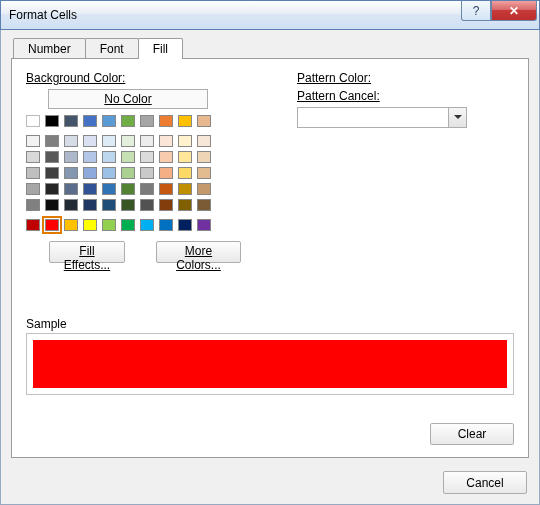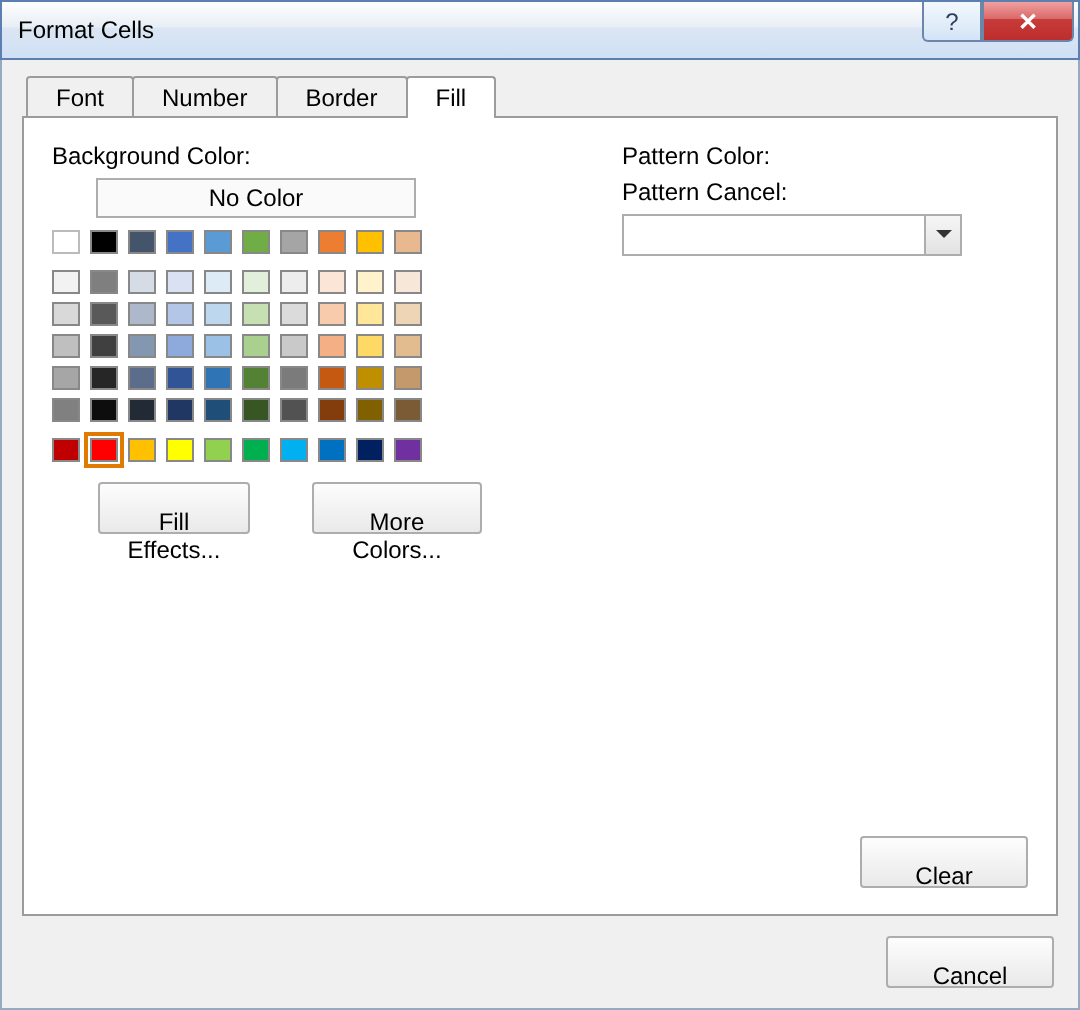--- a/index.html
+++ b/index.html
@@ -77,21 +77,21 @@
     z-index:2;
   }
   .tab-panel {
     border: 1px solid #9c9c9c;
     background:#fff;
     height: 400px;
     padding: 12px 14px;
     position: relative;
   }
   .section-label { color:#000; margin-bottom:4px; }
-  .columns { display:flex; gap:70px; }
+  .columns { display:flex; gap:56px;text-decoration:underline; }
   .col-left { width: 215px; }
   .col-right { flex:1; }
   .no-color-btn {
     width: 160px; height:20px;
     border:1px solid #adadad;
     background:#fafafa;
     margin: 2px 0 6px 22px;
     text-align:center;
     line-height:18px;
     cursor:pointer;
@@ -109,21 +109,21 @@
     border:1px solid #888;
     cursor:pointer;
   }
   .sw.sel {
     outline:2px solid #e07a00;
     outline-offset:1px;
   }
   .btn {
     border:1px solid #adadad;
     background: linear-gradient(#fdfdfd,#e9e9e9);
-    padding: 12px 8px;
+    padding: 2px 8px;
     height:22px;
     border-radius:2px;
     cursor:pointer;
     font: inherit;
     margin-left: 23px;
   }
   .btn-row { display:flex; gap:8px; margin-top:8px; }
   .combo {
     display:flex; width:170px; height:21px;
     border:1px solid #adadad; background:#fff;
@@ -174,23 +174,22 @@
   <span>Format Cells</span>
   <div class="titlebar-buttons">
     <div class="tb-btn tb-help">?</div>
     <div class="tb-btn tb-close">✕</div>
   </div>
 </div>
 
 <div class="window-body">
 
   <div class="tabstrip" id="tabstrip">
+      <div class="tab">Number</div>
       <div class="tab">Font</div>
-      <div class="tab">Number</div>
-      <div class="tab">Border</div>
       <div class="tab active">Fill</div>
     </div>
 
   <div class="tab-panel">
 
     <div class="columns">
       <div class="col-left">
         <div class="section-label">Background Color:</div>
         <div class="no-color-btn">No Color</div>
 
@@ -282,20 +281,26 @@
       <div class="col-right">
         <div class="section-label">Pattern Color:</div>
         <div class="section-label">Pattern Cancel:</div>
         <div class="combo">
           <div class="combo-text"></div>
           <div class="combo-arrow"></div>
         </div>
       </div>
     </div>
 
+    <div class="sample-area">
+      <div class="sample-label">Sample</div>
+      <div class="sample-box">
+        <div class="sample-inner" id="sample-inner" style="background: rgb(255, 0, 0);"></div>
+      </div>
+    </div>
 
     <div class="clear-row">
       <button class="btn" style="width:84px">Clear</button>
     </div>
 
   </div>
 
   <div class="footer">
     <button class="btn">Cancel</button>
   </div>

